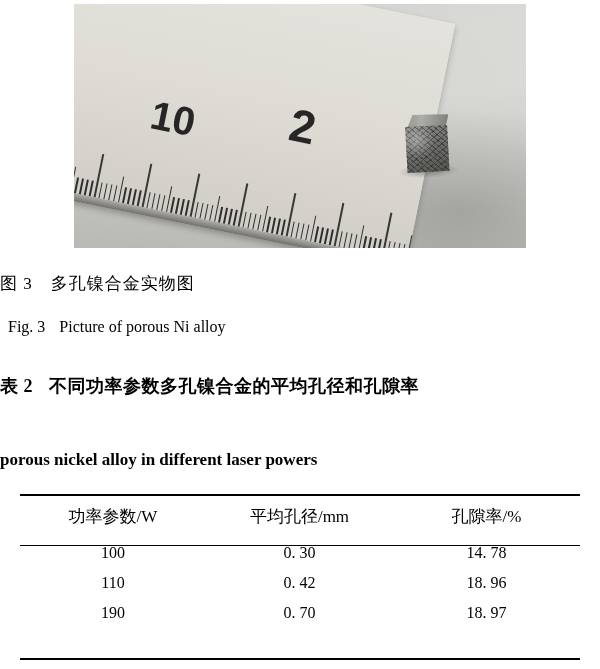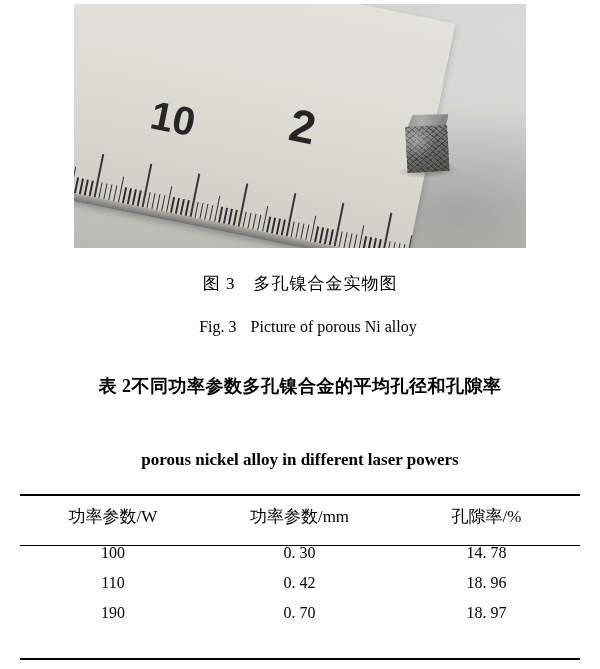--- a/index.html
+++ b/index.html
@@ -122,21 +122,21 @@
   }
   .sample .shadow {
     position: absolute;
     left: -8px; top: 50px;
     width: 62px; height: 14px;
     background: radial-gradient(ellipse at center, rgba(60,60,58,0.45), rgba(60,60,58,0) 70%);
   }
 
   
   .caption {
-    text-align: center;
+    text-align: left;
     width: 600px;
   }
   .cap-cn {
     position: absolute;
     top: 272px;
     left: 0;
     font-size: 17px;
     letter-spacing: 1px;
   }
   .cap-cn .fignum { margin-right: 18px; }
@@ -150,21 +150,21 @@
 
   
   .tbl-title-cn {
     position: absolute;
     top: 374px;
     left: 0;
     font-size: 18px;
     font-weight: 700;
     letter-spacing: 0.5px;
   }
-  .tbl-title-cn .tnum { }
+  .tbl-title-cn .tnum { margin-right: 16px; }
   .tbl-title-en1 {
     position: absolute;
     top: 416px;
     left: 0;
     font-size: 17px;
     font-weight: 700;
   }
   .tbl-title-en1 .tnum { margin-right: 12px; }
   .tbl-title-en2 {
     position: absolute;
@@ -335,21 +335,21 @@
   <div class="caption tbl-title-en2">porous nickel alloy in different laser powers</div>
 
   <div class="rule-top"></div>
   <div class="rule-mid"></div>
   <div class="rule-bot"></div>
 
   <table class="data-table">
     <thead>
       <tr>
         <th class="col-a">功率参数/W</th>
-        <th class="col-b">功率参数/mm</th>
+        <th class="col-b">平均孔径/mm</th>
         <th class="col-c">孔隙率/%</th>
       </tr>
     </thead>
     <tbody>
       <tr>
         <td>100</td>
         <td>0. 30</td>
         <td>14. 78</td>
       </tr>
       <tr>

